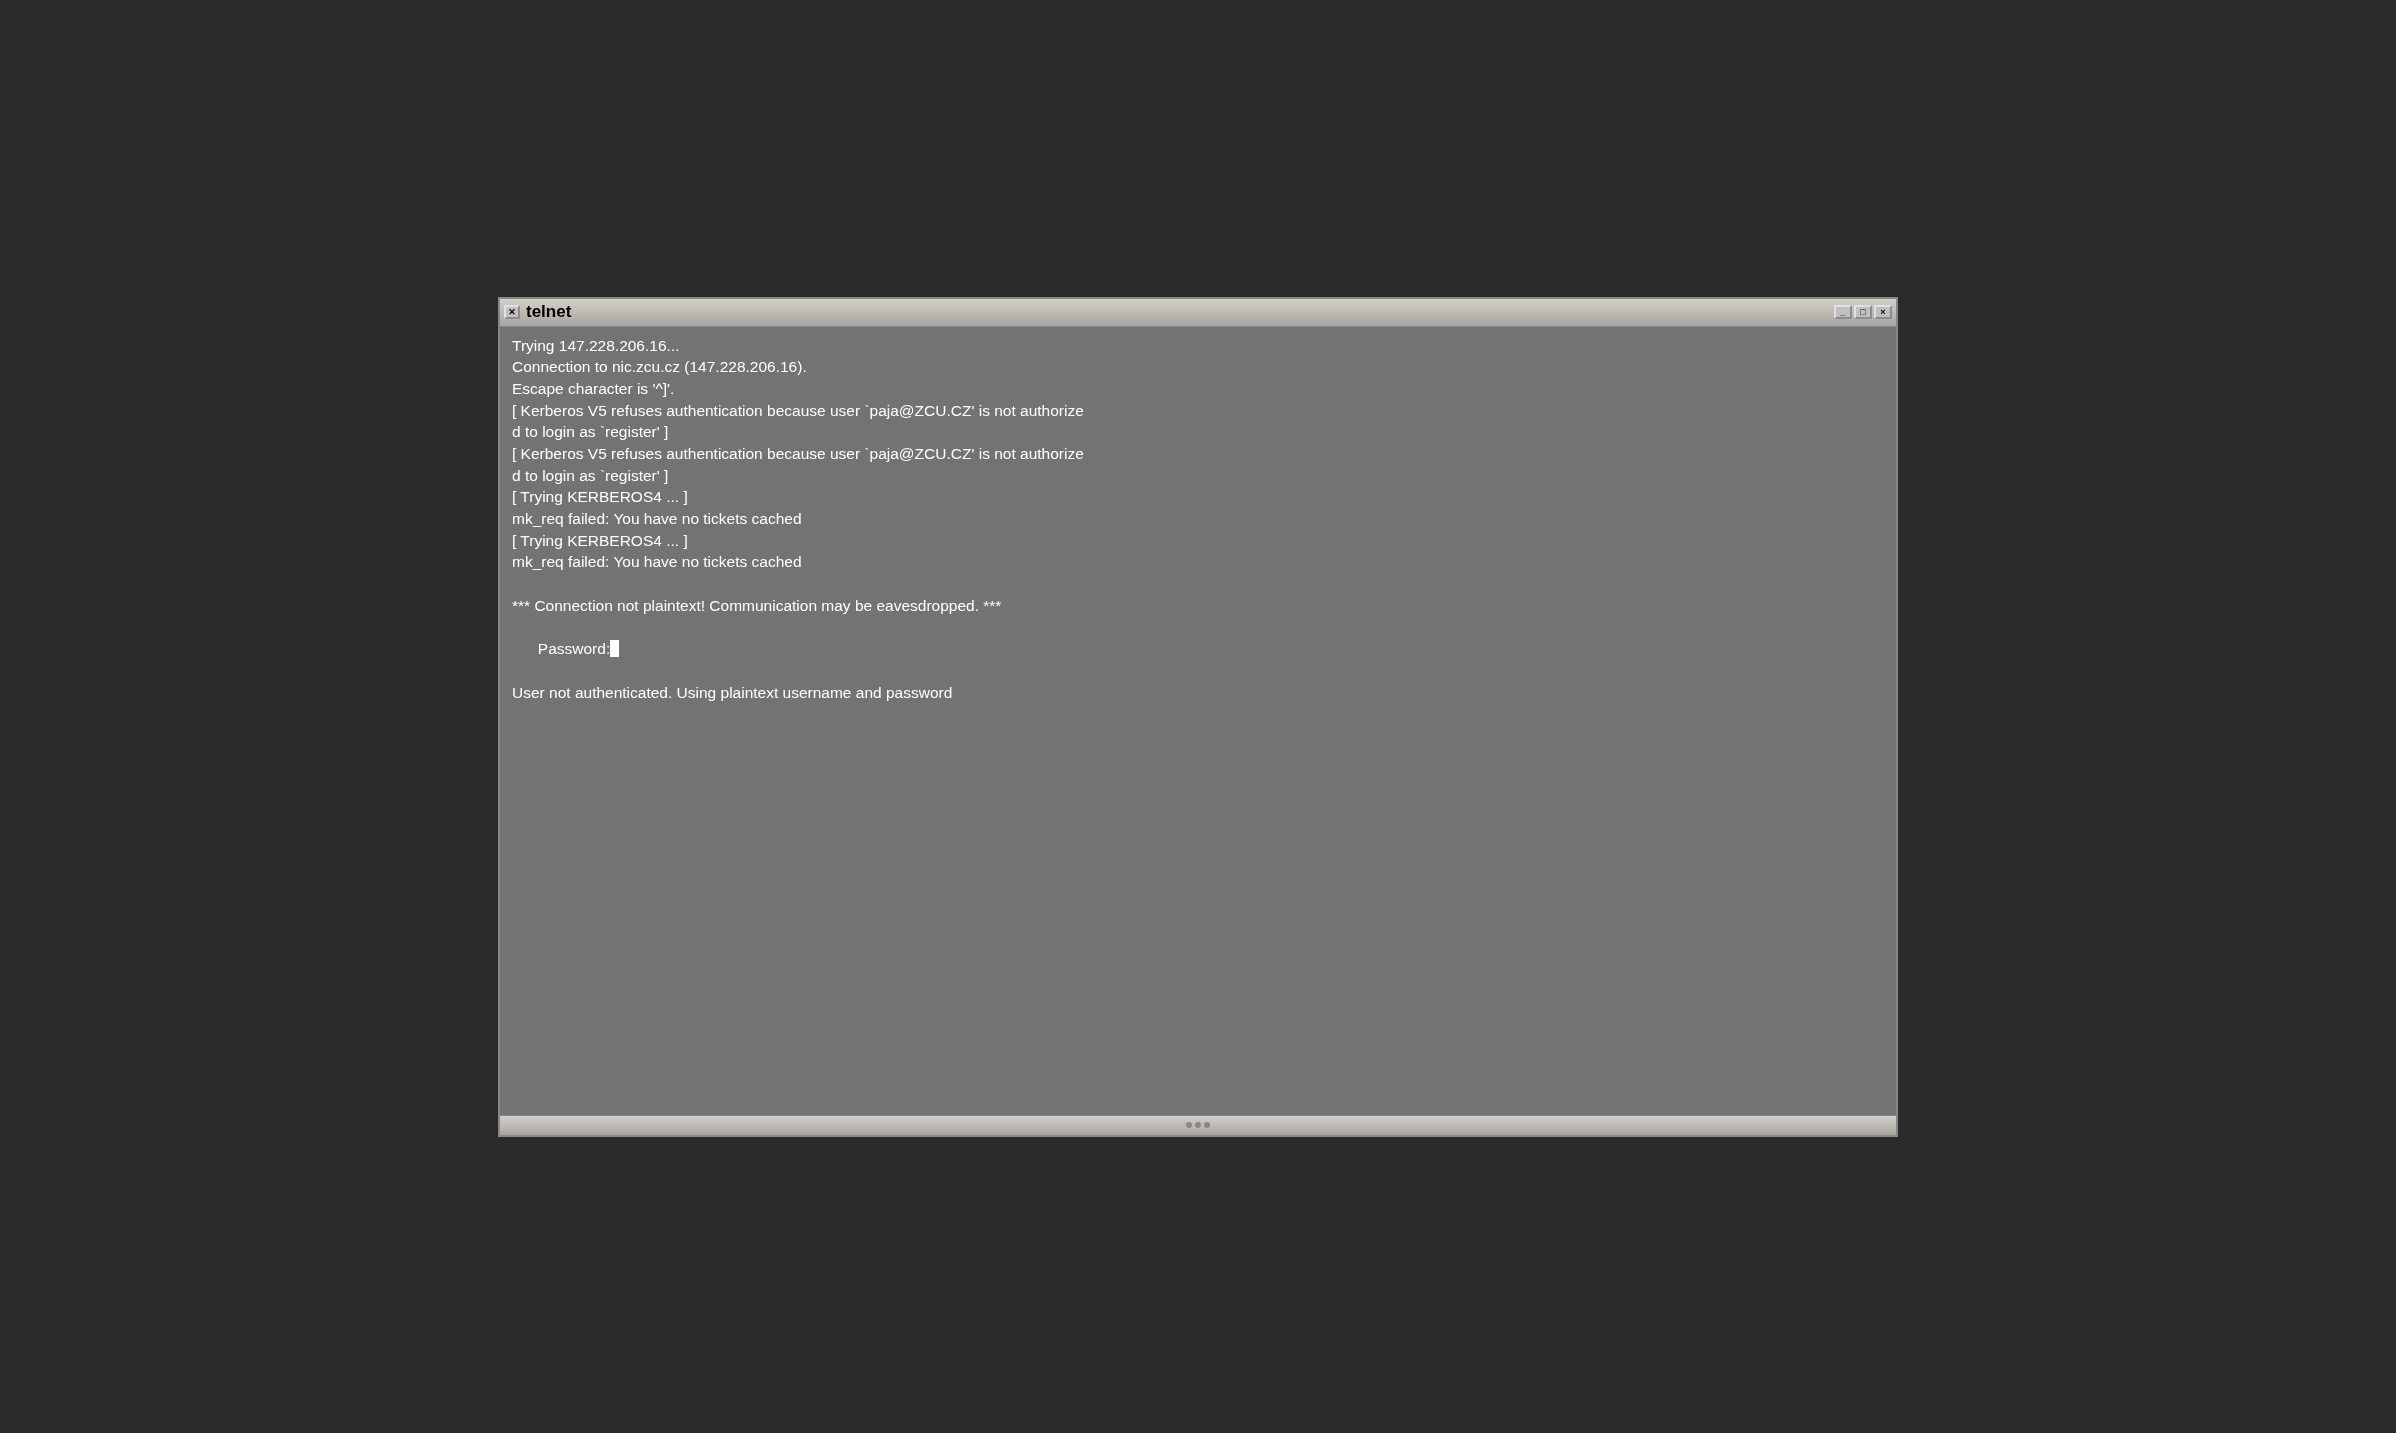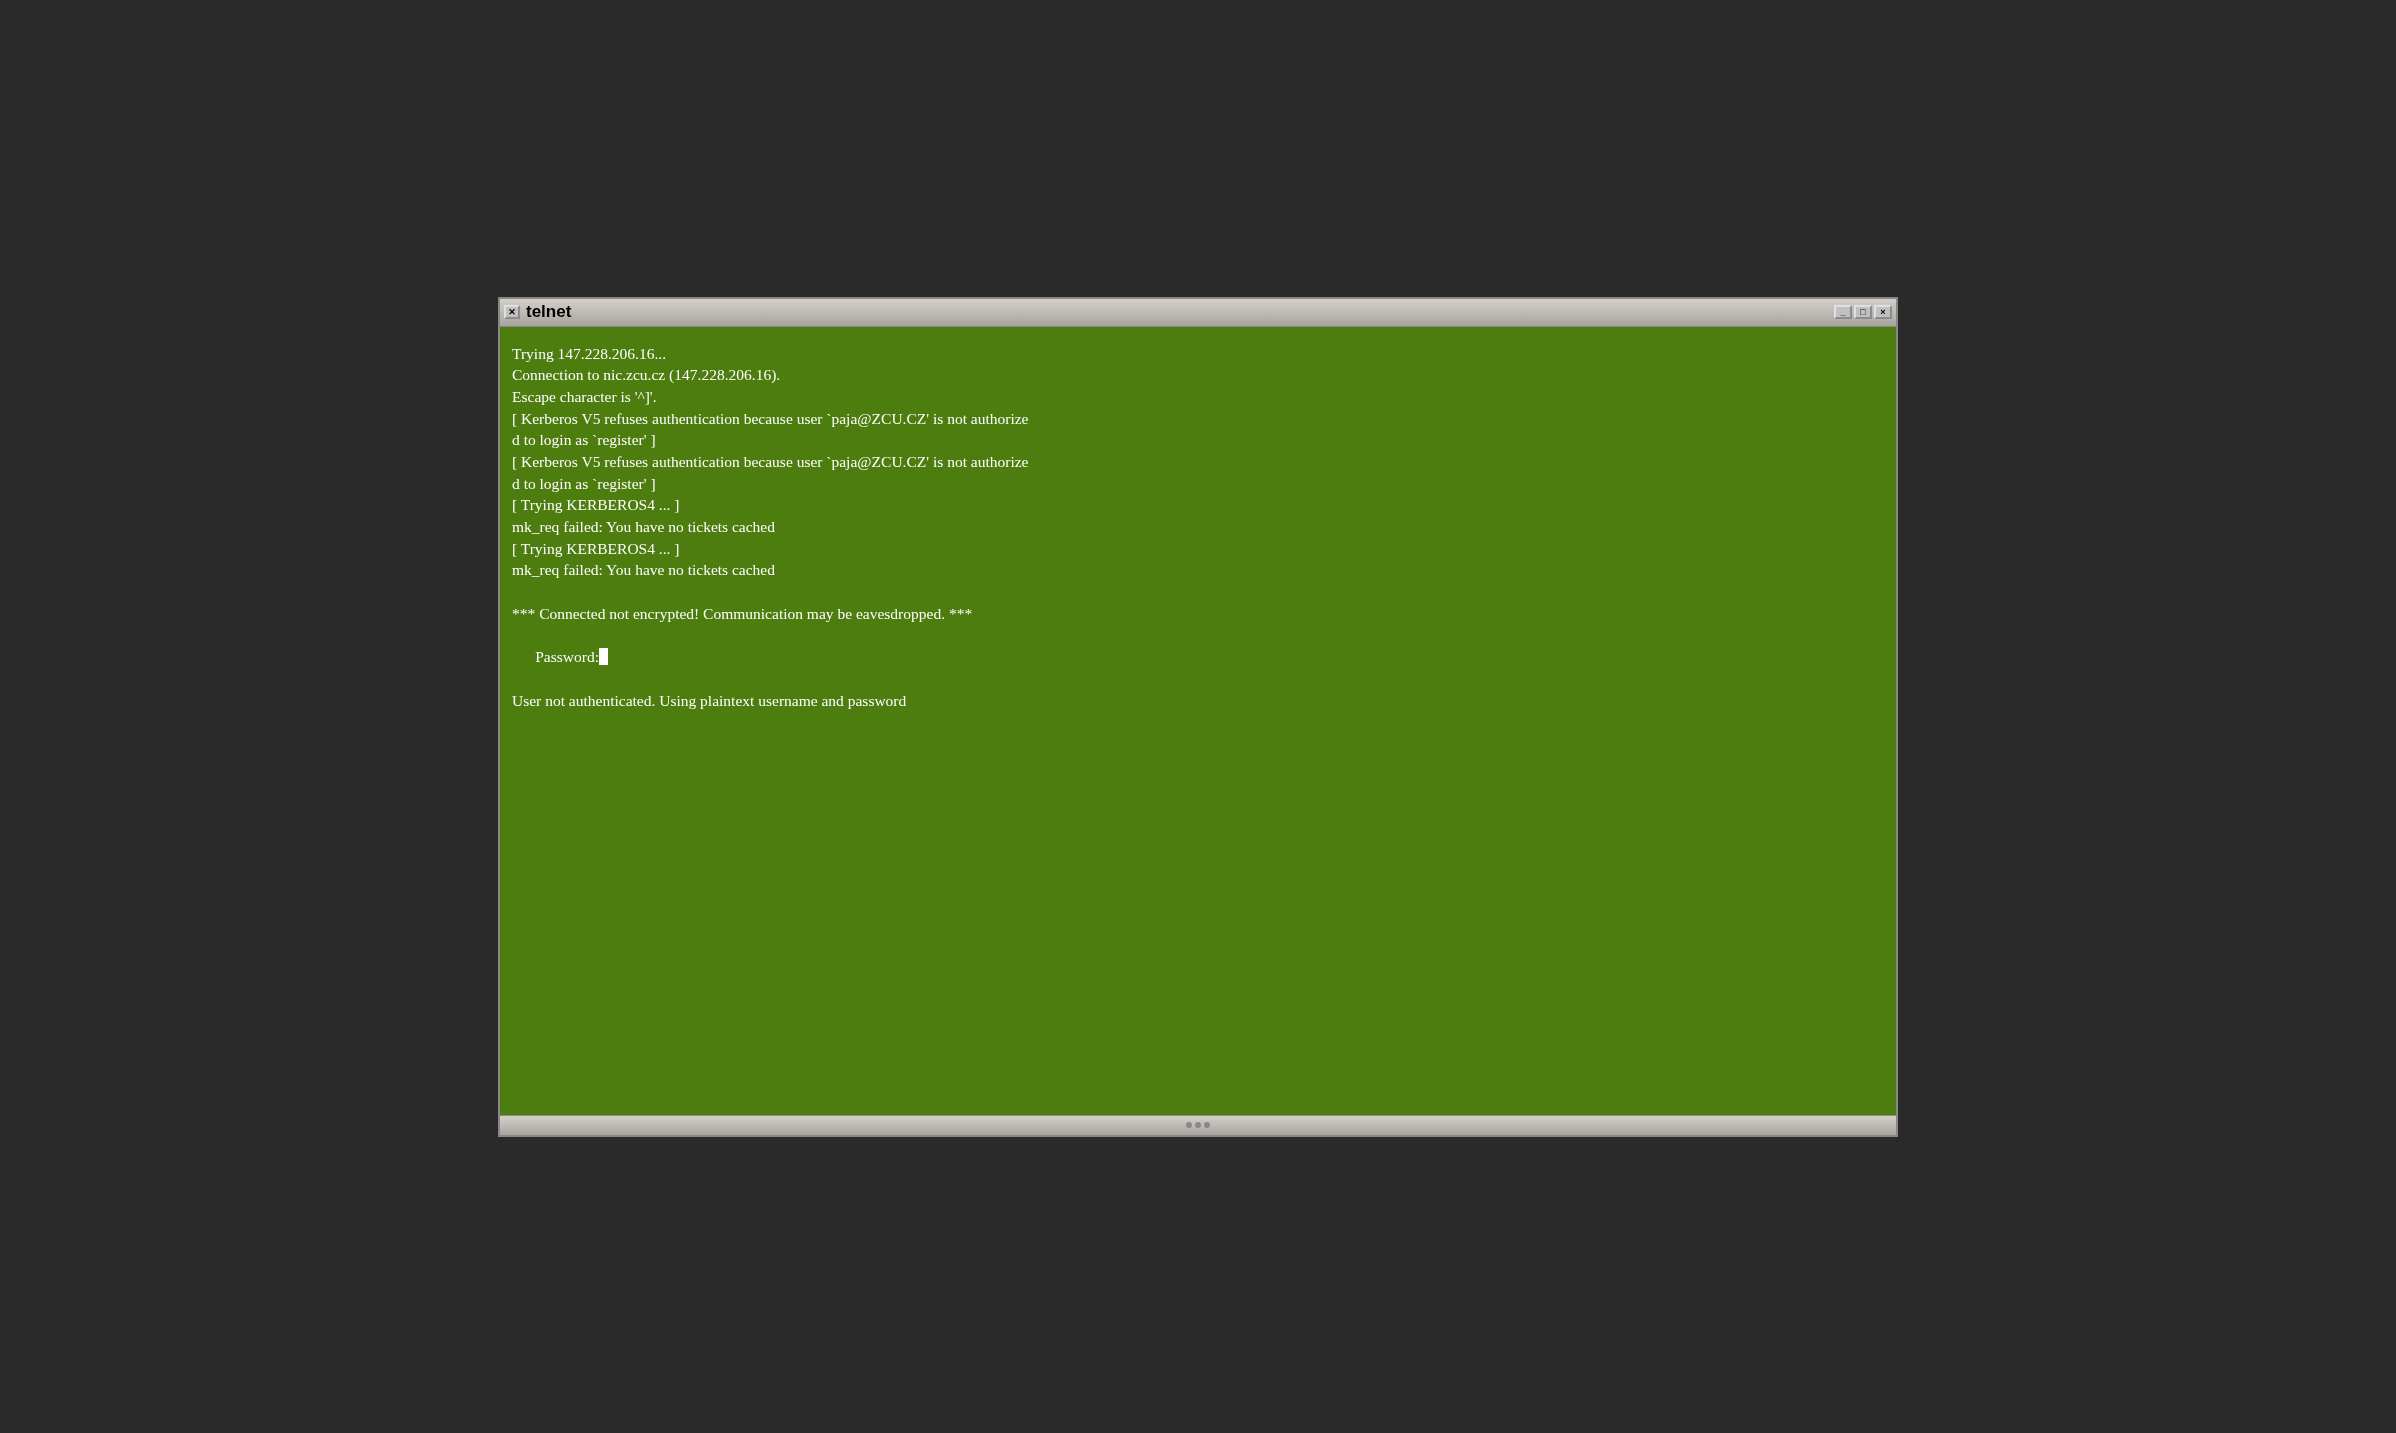--- a/index.html
+++ b/index.html
@@ -75,27 +75,27 @@
       align-items: center;
       justify-content: center;
       font-size: 9px;
       cursor: pointer;
       color: #000;
       font-weight: bold;
     }
 
     .terminal-body {
       flex: 1;
-      padding: 16px 12px;
+      padding: 8px 12px;
       overflow: hidden;
-      font-family: Liberation Serif, serif;
+      font-family: Liberation Sans, sans-serif;
       font-size: 15.5px;
       line-height: 1.4;
       color: #ffffff;
-      background: #4d7c0f;
+      background: #737373;
     }
 
     .terminal-line {
       white-space: pre-wrap;
       word-break: break-all;
     }
 
     .cursor {
       display: inline-block;
       width: 9px;
@@ -152,21 +152,21 @@
     <div class="terminal-line">Escape character is '^]'.</div>
     <div class="terminal-line">[ Kerberos V5 refuses authentication because user `paja@ZCU.CZ' is not authorize</div>
     <div class="terminal-line">d to login as `register' ]</div>
     <div class="terminal-line">[ Kerberos V5 refuses authentication because user `paja@ZCU.CZ' is not authorize</div>
     <div class="terminal-line">d to login as `register' ]</div>
     <div class="terminal-line">[ Trying KERBEROS4 ... ]</div>
     <div class="terminal-line">mk_req failed: You have no tickets cached</div>
     <div class="terminal-line">[ Trying KERBEROS4 ... ]</div>
     <div class="terminal-line">mk_req failed: You have no tickets cached</div>
     <div class="terminal-line">&nbsp;</div>
-    <div class="terminal-line">*** Connected not encrypted! Communication may be eavesdropped. ***</div>
+    <div class="terminal-line">*** Connection not plaintext! Communication may be eavesdropped. ***</div>
     <div class="terminal-line">
       <span>Password:</span><span class="cursor"></span>
     </div>
     <div class="terminal-line">User not authenticated. Using plaintext username and password</div>
   </div>
 
   <div class="bottom-bar">
     <div class="bottom-bar-dots">
       <div class="bottom-dot"></div>
       <div class="bottom-dot"></div>

